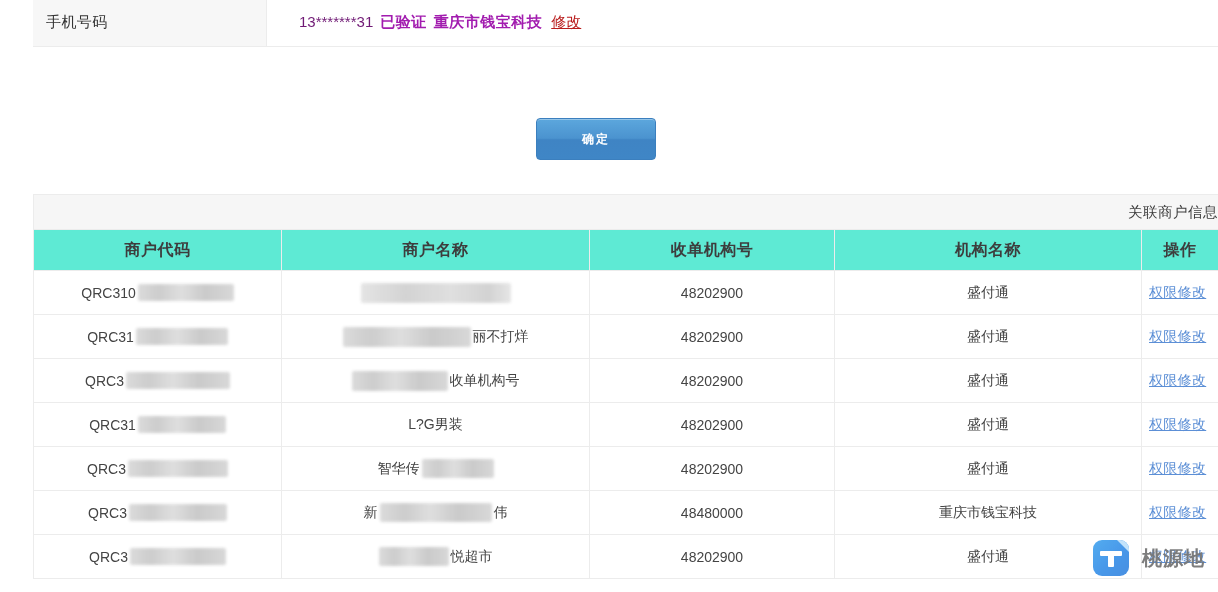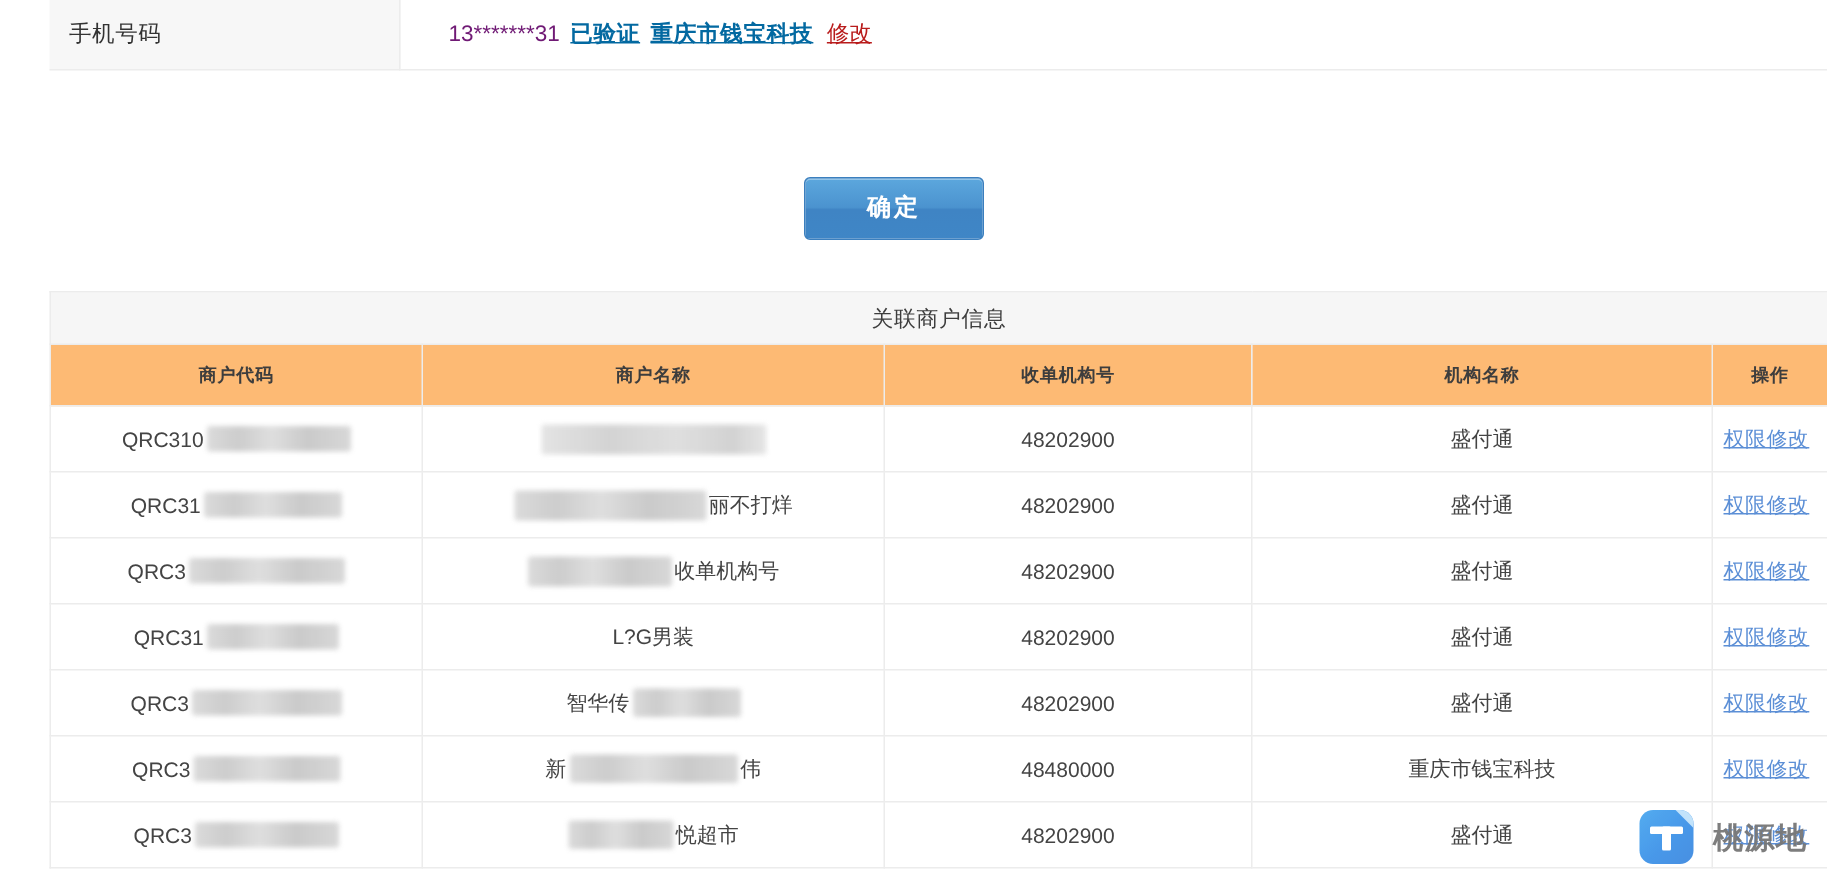--- a/index.html
+++ b/index.html
@@ -51,25 +51,24 @@
     padding-left: 32px;
     color: #444;
     white-space: nowrap;
   }
   .masked {
     font-family: Liberation Sans, sans-serif;
     letter-spacing: 0px;
     color: #701a75;
   }
   .verified-red {
-    color: #0369a1;
+    color: #a21caf;
     font-weight: bold;
     margin-left: 7px;
     letter-spacing: 0.5px;
-    text-decoration: underline;
   }
   .link-blue {
     color: #b91c1c;
     text-decoration: underline;
     margin-left: 9px;
     cursor: pointer;
   }
   .redact {
     display: inline-block;
     vertical-align: middle;
@@ -93,21 +92,21 @@
   .confirm-btn {
     display: inline-block;
     width: 118px;
     height: 40px;
     line-height: 40px;
     margin-left: -26px;
     border: 1px solid #3b7fbe;
     border-radius: 4px;
     background: linear-gradient(to bottom, #5ca7dd 0%, #4b93cf 48%, #3f84c4 52%, #3f86c6 100%);
     color: #ffffff;
-    font-size: 16px;
+    font-size: 12px;
     font-weight: bold;
     letter-spacing: 2px;
     text-align: center;
     box-shadow: inset 0 1px 0 rgba(255,255,255,.35);
     cursor: pointer;
   }
 
   
   .merchant-table {
     position: absolute;
@@ -127,26 +126,27 @@
     color: #444;
     font-weight: normal;
   }
   .merchant-table .title-row th {
     height: 34px;
     background: #f6f6f6;
     font-size: 14.5px;
     color: #3d3d3d;
     letter-spacing: 0.5px;
     border-bottom: 1px solid #ececec;
+    text-align: right;
   }
   .merchant-table .head-row th {
     height: 40px;
-    background: #fdba74;
+    background: #5eead4;
     font-weight: bold;
-    font-size: 12px;
+    font-size: 16px;
     color: #3d3d3d;
     letter-spacing: 0.5px;
   }
   .merchant-table tbody tr { height: 44px; }
   .merchant-table tbody td { background: #ffffff; font-size: 14px; text-align: center; }
   .col-code   { width: 248px; }
   .col-name   { width: 308px; }
   .col-acq    { width: 245px; }
   .col-org    { width: 307px; }
   .col-op     { width: 77px; }

